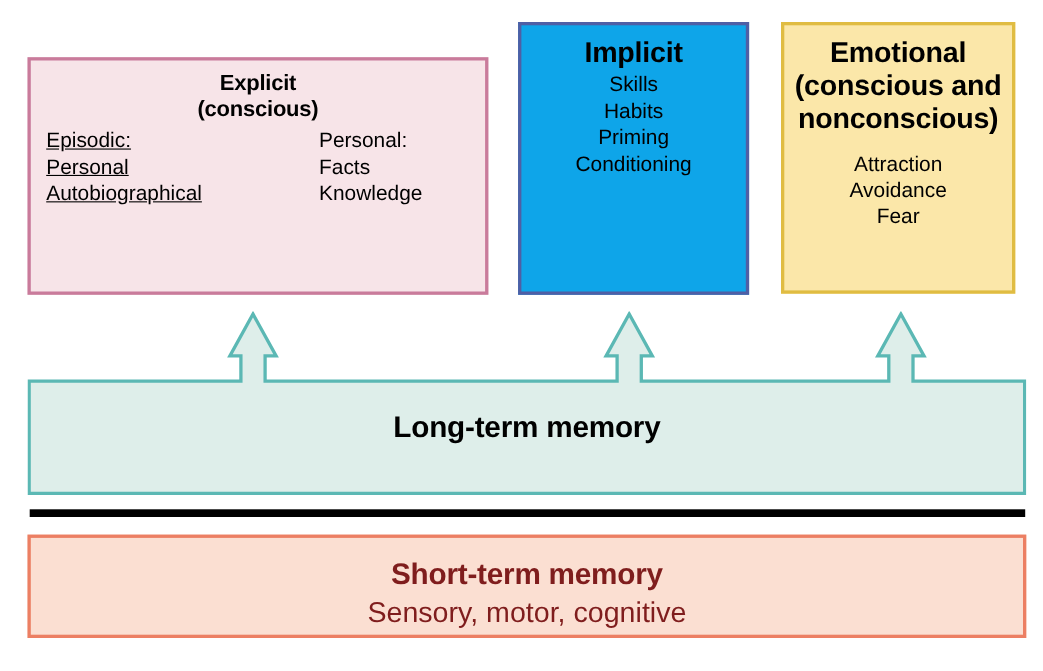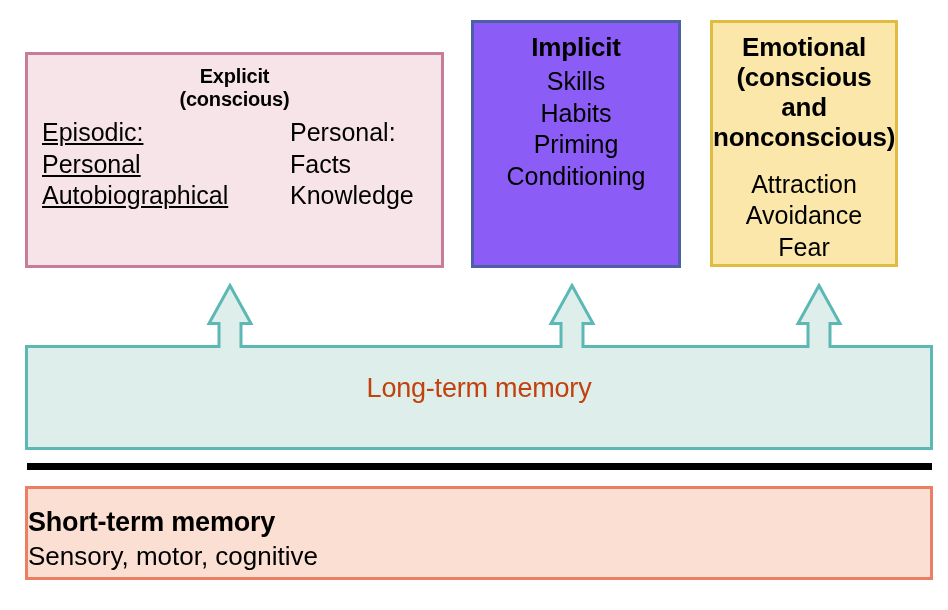--- a/index.html
+++ b/index.html
@@ -26,21 +26,21 @@
     color: #000000;
   }
   .cat-title {
     font-weight: bold;
     font-size: 26px;
     line-height: 1.16;
     letter-spacing: -0.2px;
   }
   .cat-item {
     font-weight: normal;
-    font-size: 25px;
+    font-size: 19px;
     line-height: 1.26;
     white-space: nowrap;
   }
 
   
   #explicit-box {
     left: 25px;
     top: 52px;
     width: 419px;
     height: 216px;
@@ -60,31 +60,31 @@
   }
   .col-left { width: 248px; text-decoration: underline; }
   .col-right { width: 150px; }
 
   
   #implicit-box {
     left: 471px;
     top: 20px;
     width: 210px;
     height: 248px;
-    background: #8b5cf6;
+    background: #0ea5e9;
     border-color: #4f5fa5;
     padding-top: 9px;
   }
   #implicit-box .cat-list { margin-top: 4px; }
 
   
   #emotional-box {
     left: 710px;
     top: 20px;
-    width: 188px;
+    width: 213px;
     height: 247px;
     background: #fbe7a9;
     border-color: #e0bc42;
     padding-top: 9px;
   }
   #emotional-box .cat-list { margin-top: 16px; }
 
   
   #ltm-wrap {
     position: absolute;
@@ -100,22 +100,22 @@
     height: 100%;
     display: block;
   }
   #ltm-label {
     position: absolute;
     left: 0;
     right: 0;
     top: 90px;
     text-align: center;
     font-size: 27px;
-    font-weight: normal;
-    color: #c2410c;
+    font-weight: bold;
+    color: #000000;
     letter-spacing: -0.2px;
   }
 
   
   #divider {
     position: absolute;
     left: 27px;
     top: 463px;
     width: 905px;
     height: 7px;
@@ -125,21 +125,22 @@
   
   #stm-box {
     position: absolute;
     box-sizing: border-box;
     left: 25px;
     top: 486px;
     width: 908px;
     height: 94px;
     background: #fbdfd2;
     border: 3px solid #ec7f63;
-    color: #000000;
+    text-align: center;
+    color: #7f1d1d;
   }
   #stm-title {
     margin-top: 18px;
     font-size: 27px;
     font-weight: bold;
     letter-spacing: -0.2px;
   }
   #stm-sub {
     margin-top: 3px;
     font-size: 26px;

